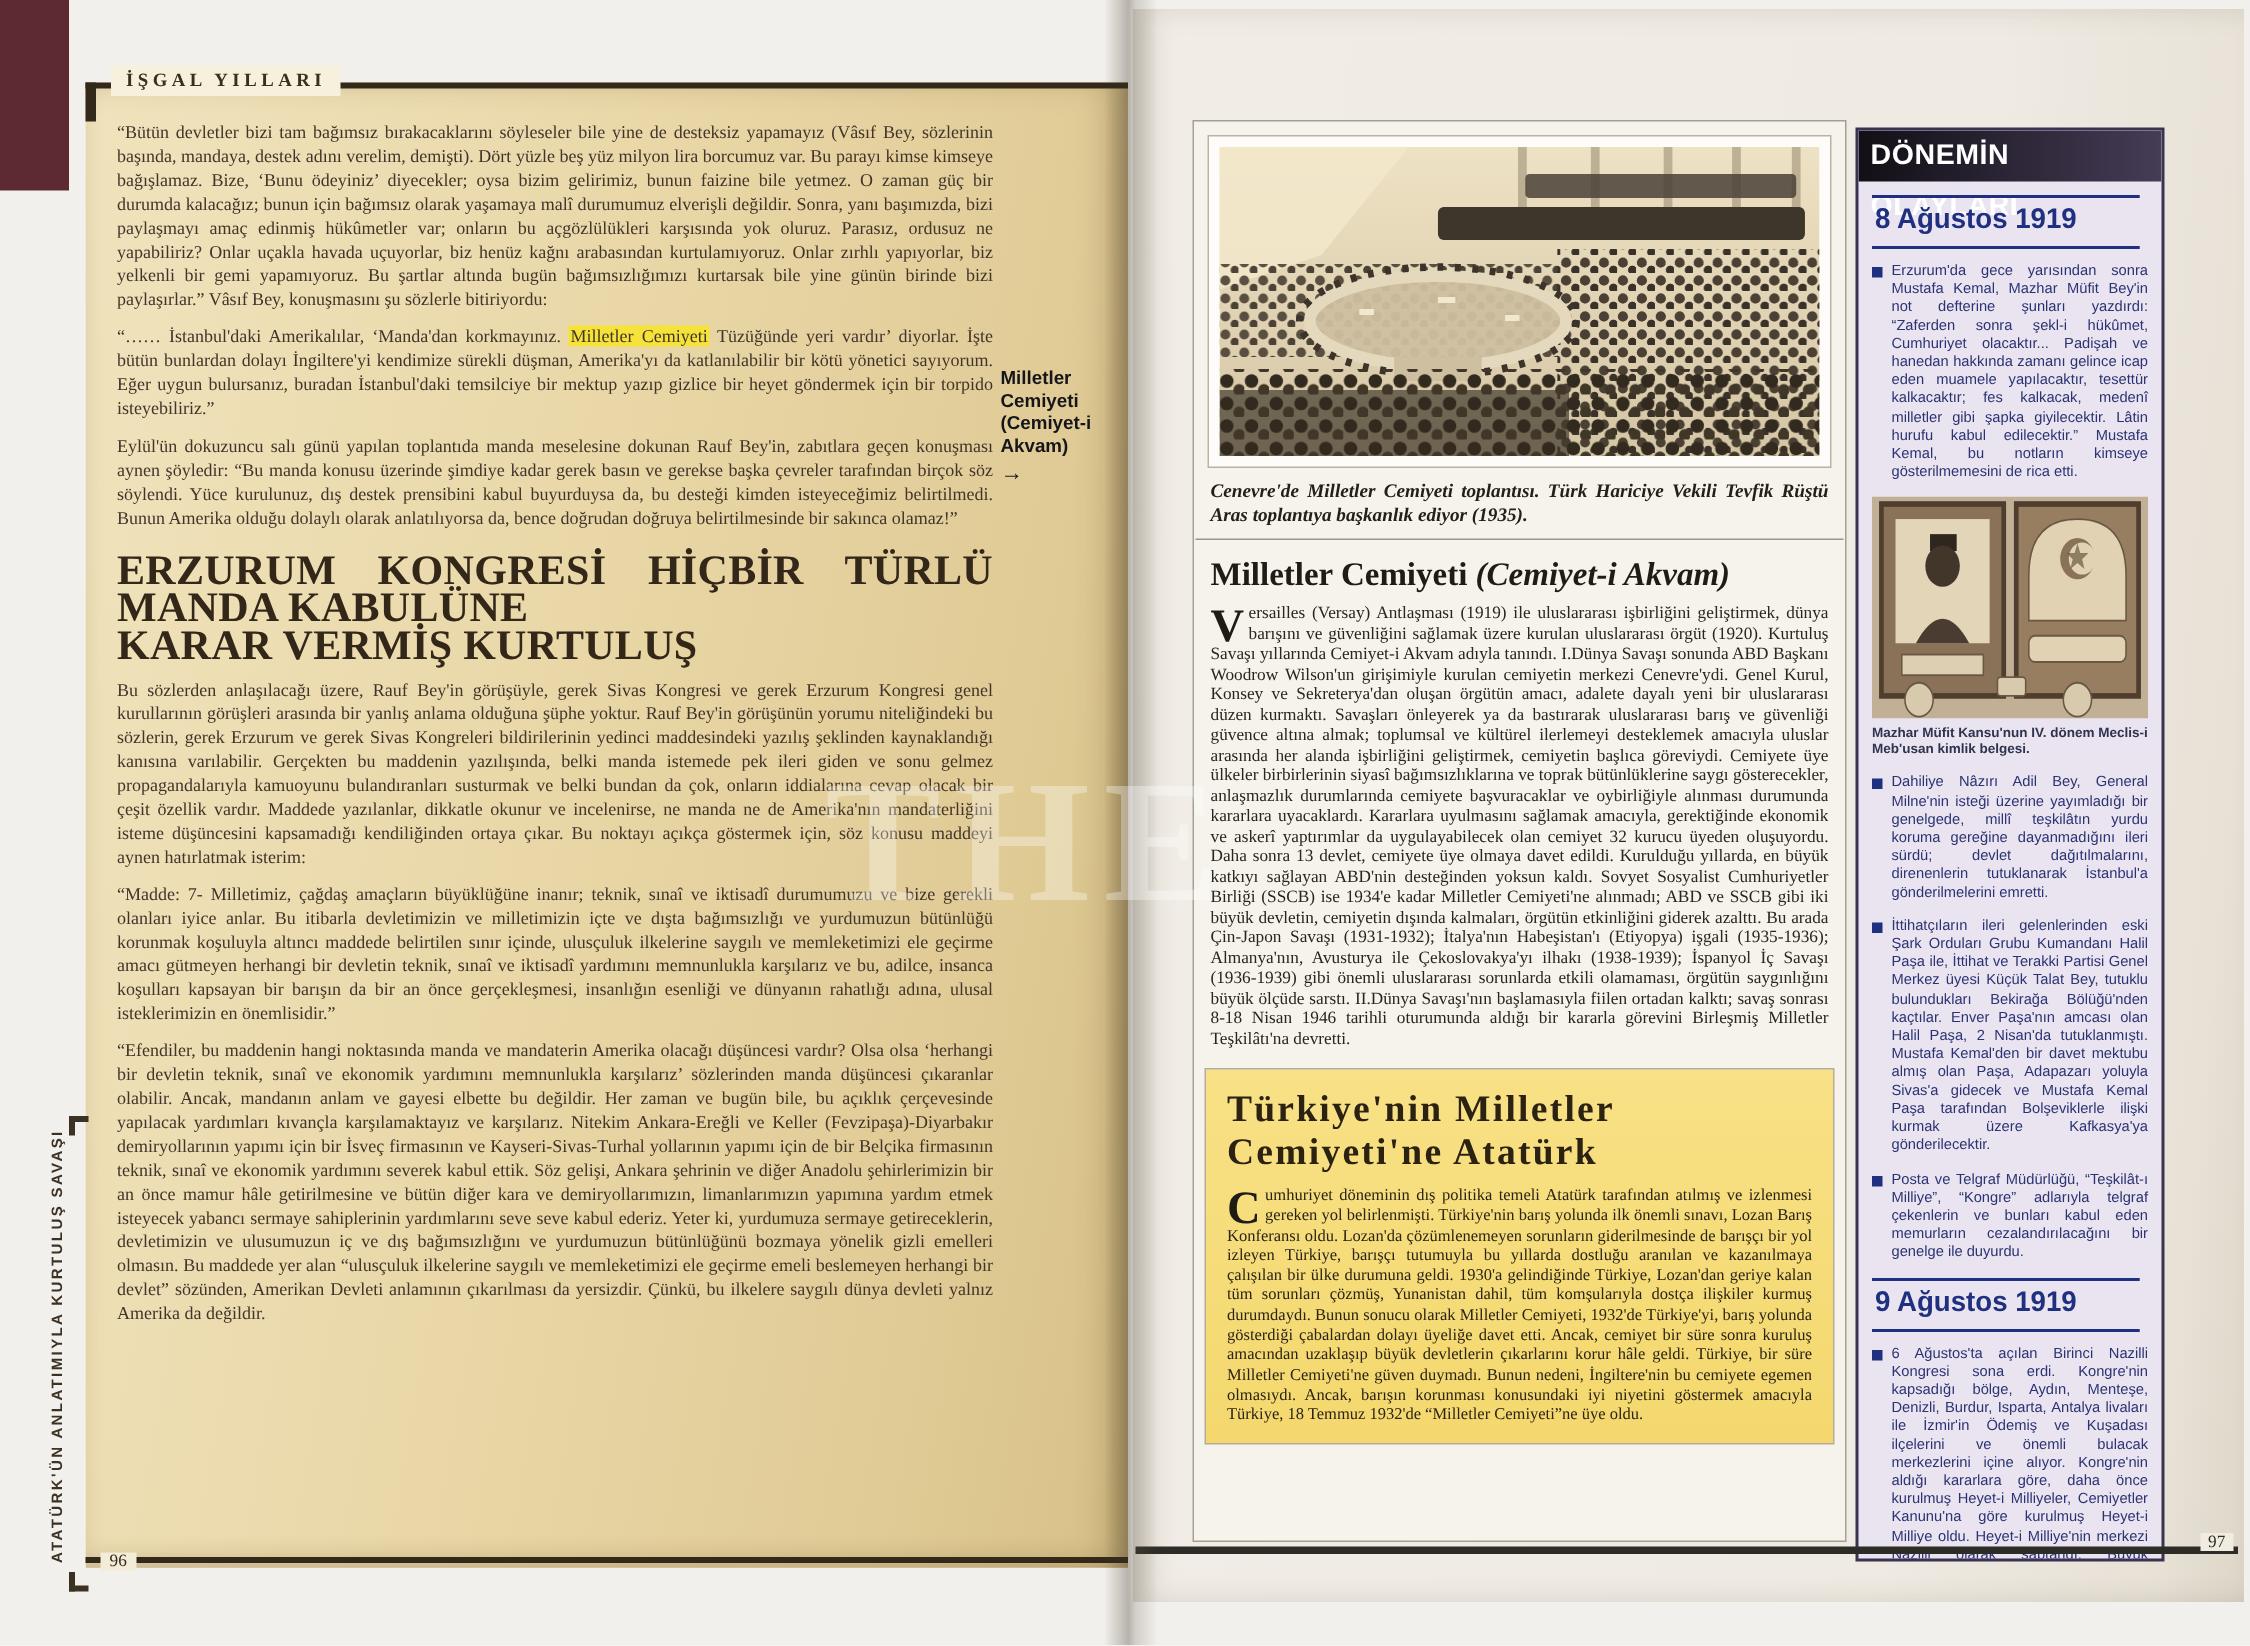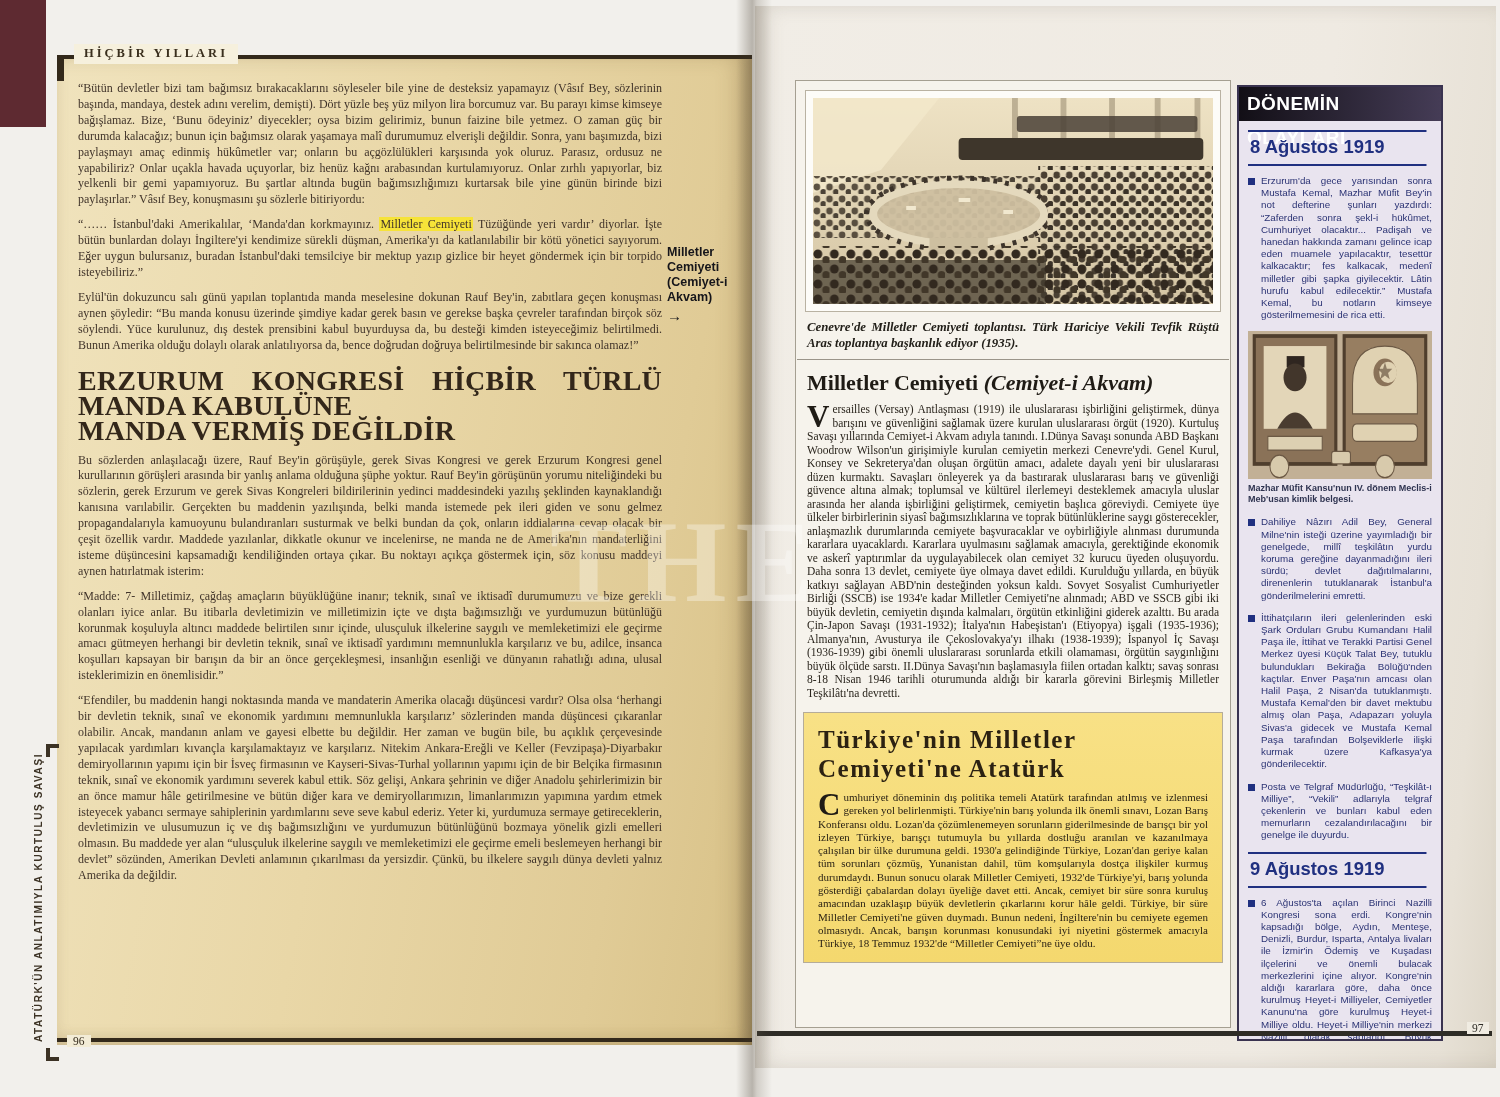--- a/index.html
+++ b/index.html
@@ -77,27 +77,27 @@
 </head>
 <body>
 
 <div class="stage">
 
   <div class="maroon-corner"></div>
 
   <div class="left-page">
     <div class="lp-topline"></div>
     <div class="lp-corner"></div>
-    <div class="lp-label">HİÇBİR YILLARI</div>
+    <div class="lp-label">İŞGAL YILLARI</div>
 
     <div class="lp-body">
       <p class="lp">“Bütün devletler bizi tam bağımsız bırakacaklarını söyleseler bile yine de desteksiz yapamayız (Vâsıf Bey, sözlerinin başında, mandaya, destek adını verelim, demişti). Dört yüzle beş yüz milyon lira borcumuz var. Bu parayı kimse kimseye bağışlamaz. Bize, ‘Bunu ödeyiniz’ diyecekler; oysa bizim gelirimiz, bunun faizine bile yetmez. O zaman güç bir durumda kalacağız; bunun için bağımsız olarak yaşamaya malî durumumuz elverişli değildir. Sonra, yanı başımızda, bizi paylaşmayı amaç edinmiş hükûmetler var; onların bu açgözlülükleri karşısında yok oluruz. Parasız, ordusuz ne yapabiliriz? Onlar uçakla havada uçuyorlar, biz henüz kağnı arabasından kurtulamıyoruz. Onlar zırhlı yapıyorlar, biz yelkenli bir gemi yapamıyoruz. Bu şartlar altında bugün bağımsızlığımızı kurtarsak bile yine günün birinde bizi paylaşırlar.” Vâsıf Bey, konuşmasını şu sözlerle bitiriyordu:</p>
       <p class="lp"><span>“…… İstanbul'daki Amerikalılar, ‘Manda'dan korkmayınız. </span><mark class="hl">Milletler Cemiyeti</mark><span> Tüzüğünde yeri vardır’ diyorlar. İşte bütün bunlardan dolayı İngiltere'yi kendimize sürekli düşman, Amerika'yı da katlanılabilir bir kötü yönetici sayıyorum. Eğer uygun bulursanız, buradan İstanbul'daki temsilciye bir mektup yazıp gizlice bir heyet göndermek için bir torpido isteyebiliriz.”</span></p>
       <p class="lp">Eylül'ün dokuzuncu salı günü yapılan toplantıda manda meselesine dokunan Rauf Bey'in, zabıtlara geçen konuşması aynen şöyledir: “Bu manda konusu üzerinde şimdiye kadar gerek basın ve gerekse başka çevreler tarafından birçok söz söylendi. Yüce kurulunuz, dış destek prensibini kabul buyurduysa da, bu desteği kimden isteyeceğimiz belirtilmedi. Bunun Amerika olduğu dolaylı olarak anlatılıyorsa da, bence doğrudan doğruya belirtilmesinde bir sakınca olamaz!”</p>
-      <h2 class="lp-h"><span>ERZURUM KONGRESİ HİÇBİR TÜRLÜ MANDA KABULÜNE</span><br><span>MANDA VERMİŞ DEĞİLDİR</span></h2>
+      <h2 class="lp-h"><span>ERZURUM KONGRESİ HİÇBİR TÜRLÜ MANDA KABULÜNE</span><br><span>KARAR VERMİŞ KURTULUŞ</span></h2>
       <p class="lp">Bu sözlerden anlaşılacağı üzere, Rauf Bey'in görüşüyle, gerek Sivas Kongresi ve gerek Erzurum Kongresi genel kurullarının görüşleri arasında bir yanlış anlama olduğuna şüphe yoktur. Rauf Bey'in görüşünün yorumu niteliğindeki bu sözlerin, gerek Erzurum ve gerek Sivas Kongreleri bildirilerinin yedinci maddesindeki yazılış şeklinden kaynaklandığı kanısına varılabilir. Gerçekten bu maddenin yazılışında, belki manda istemede pek ileri giden ve sonu gelmez propagandalarıyla kamuoyunu bulandıranları susturmak ve belki bundan da çok, onların iddialarına cevap olacak bir çeşit özellik vardır. Maddede yazılanlar, dikkatle okunur ve incelenirse, ne manda ne de Amerika'nın mandaterliğini isteme düşüncesini kapsamadığı kendiliğinden ortaya çıkar. Bu noktayı açıkça göstermek için, söz konusu maddeyi aynen hatırlatmak isterim:</p>
       <p class="lp">“Madde: 7- Milletimiz, çağdaş amaçların büyüklüğüne inanır; teknik, sınaî ve iktisadî durumumuzu ve bize gerekli olanları iyice anlar. Bu itibarla devletimizin ve milletimizin içte ve dışta bağımsızlığı ve yurdumuzun bütünlüğü korunmak koşuluyla altıncı maddede belirtilen sınır içinde, ulusçuluk ilkelerine saygılı ve memleketimizi ele geçirme amacı gütmeyen herhangi bir devletin teknik, sınaî ve iktisadî yardımını memnunlukla karşılarız ve bu, adilce, insanca koşulları kapsayan bir barışın da bir an önce gerçekleşmesi, insanlığın esenliği ve dünyanın rahatlığı adına, ulusal isteklerimizin en önemlisidir.”</p>
       <p class="lp">“Efendiler, bu maddenin hangi noktasında manda ve mandaterin Amerika olacağı düşüncesi vardır? Olsa olsa ‘herhangi bir devletin teknik, sınaî ve ekonomik yardımını memnunlukla karşılarız’ sözlerinden manda düşüncesi çıkaranlar olabilir. Ancak, mandanın anlam ve gayesi elbette bu değildir. Her zaman ve bugün bile, bu açıklık çerçevesinde yapılacak yardımları kıvançla karşılamaktayız ve karşılarız. Nitekim Ankara-Ereğli ve Keller (Fevzipaşa)-Diyarbakır demiryollarının yapımı için bir İsveç firmasının ve Kayseri-Sivas-Turhal yollarının yapımı için de bir Belçika firmasının teknik, sınaî ve ekonomik yardımını severek kabul ettik. Söz gelişi, Ankara şehrinin ve diğer Anadolu şehirlerimizin bir an önce mamur hâle getirilmesine ve bütün diğer kara ve demiryollarımızın, limanlarımızın yapımına yardım etmek isteyecek yabancı sermaye sahiplerinin yardımlarını seve seve kabul ederiz. Yeter ki, yurdumuza sermaye getireceklerin, devletimizin ve ulusumuzun iç ve dış bağımsızlığını ve yurdumuzun bütünlüğünü bozmaya yönelik gizli emelleri olmasın. Bu maddede yer alan “ulusçuluk ilkelerine saygılı ve memleketimizi ele geçirme emeli beslemeyen herhangi bir devlet” sözünden, Amerikan Devleti anlamının çıkarılması da yersizdir. Çünkü, bu ilkelere saygılı dünya devleti yalnız Amerika da değildir.</p>
     </div>
 
     <div class="margin-note">
       <span>Milletler Cemiyeti (Cemiyet-i Akvam)</span>
       <div class="mn-arrow">→</div>
     </div>
 
@@ -203,21 +203,21 @@
         <div class="sb-item">
           <span class="sq"></span>
           <p>Dahiliye Nâzırı Adil Bey, General Milne'nin isteği üzerine yayımladığı bir genelgede, millî teşkilâtın yurdu koruma gereğine dayanmadığını ileri sürdü; devlet dağıtılmalarını, direnenlerin tutuklanarak İstanbul'a gönderilmelerini emretti.</p>
         </div>
         <div class="sb-item">
           <span class="sq"></span>
           <p>İttihatçıların ileri gelenlerinden eski Şark Orduları Grubu Kumandanı Halil Paşa ile, İttihat ve Terakki Partisi Genel Merkez üyesi Küçük Talat Bey, tutuklu bulundukları Bekirağa Bölüğü'nden kaçtılar. Enver Paşa'nın amcası olan Halil Paşa, 2 Nisan'da tutuklanmıştı. Mustafa Kemal'den bir davet mektubu almış olan Paşa, Adapazarı yoluyla Sivas'a gidecek ve Mustafa Kemal Paşa tarafından Bolşeviklerle ilişki kurmak üzere Kafkasya'ya gönderilecektir.</p>
         </div>
         <div class="sb-item">
           <span class="sq"></span>
-          <p>Posta ve Telgraf Müdürlüğü, “Teşkilât-ı Milliye”, “Vekili” adlarıyla telgraf çekenlerin ve bunları kabul eden memurların cezalandırılacağını bir genelge ile duyurdu.</p>
+          <p>Posta ve Telgraf Müdürlüğü, “Teşkilât-ı Milliye”, “Kongre” adlarıyla telgraf çekenlerin ve bunları kabul eden memurların cezalandırılacağını bir genelge ile duyurdu.</p>
         </div>
 
         <div class="sb-date">9 Ağustos 1919</div>
 
         <div class="sb-item">
           <span class="sq"></span>
           <p>6 Ağustos'ta açılan Birinci Nazilli Kongresi sona erdi. Kongre'nin kapsadığı bölge, Aydın, Menteşe, Denizli, Burdur, Isparta, Antalya livaları ile İzmir'in Ödemiş ve Kuşadası ilçelerini ve önemli bulacak merkezlerini içine alıyor. Kongre'nin aldığı kararlara göre, daha önce kurulmuş Heyet-i Milliyeler, Cemiyetler Kanunu'na göre kurulmuş Heyet-i Milliye oldu. Heyet-i Milliye'nin merkezi Nazilli olarak saptandı. Büyük merkezlerde, maliye, propaganda, haberalma, gönüllü ve silâh toplama, fedakârlara ve göçmenlere yardım, satınalma, sağlık örgütleri kurulmasını, Denizli ve Muğla merkezlerinin depo olarak kabul edilmesini kararlaştıran kongre, her yıl toplanmayı da benimsedi.</p>
         </div>
 
       </div>

